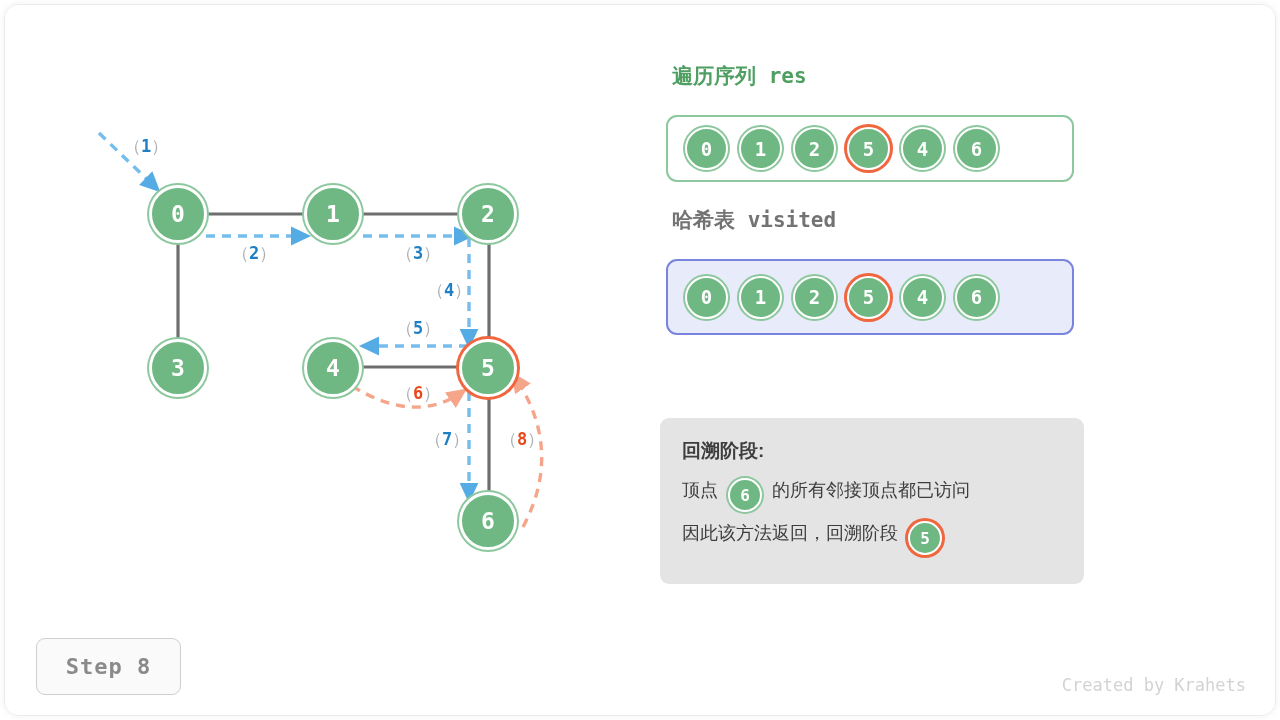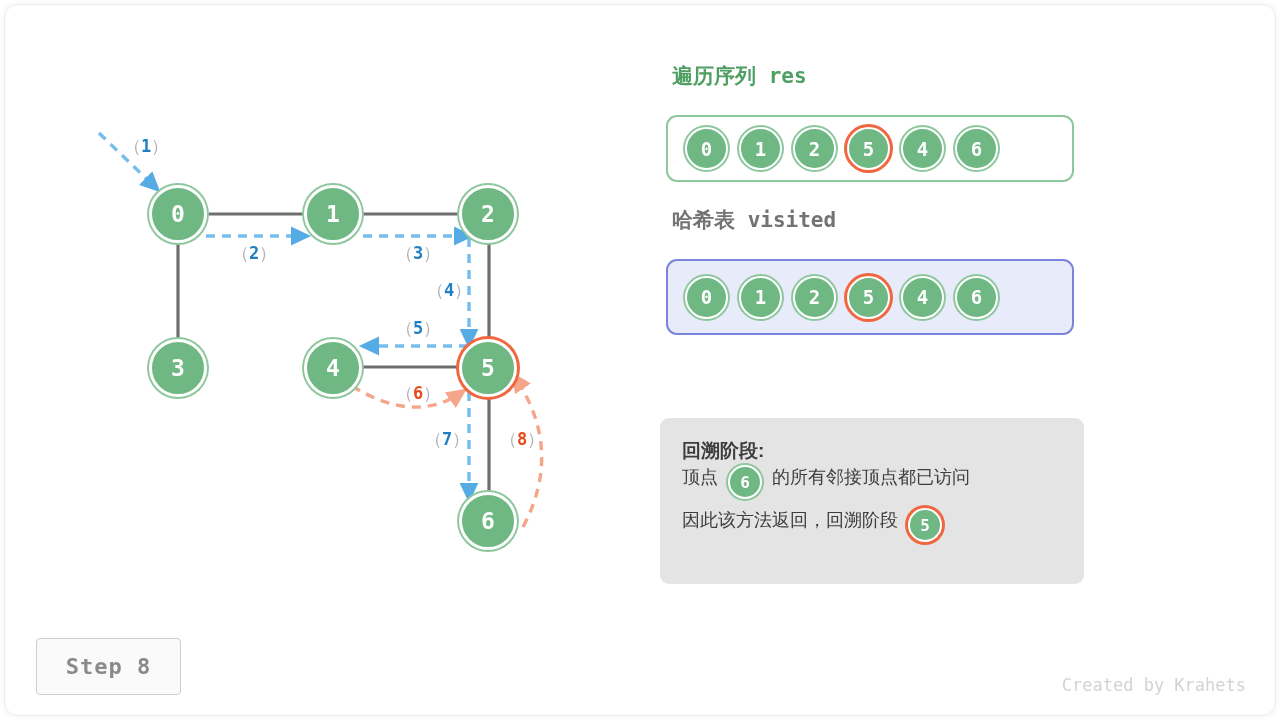--- a/index.html
+++ b/index.html
@@ -78,41 +78,41 @@
   }
   .cell.hl{box-shadow:0 0 0 3px #f0663f;}
 
   
   #info-box{
     position:absolute;left:0px;top:418px;width:424px;height:166px;
     background:#e4e4e4;border-radius:9px;box-sizing:border-box;
     padding:20px 22px 0 22px;
   }
   #info-head{
-    font-size:19px;font-weight:700;color:#3d3d3d;margin-bottom:1px;
+    font-size:19px;font-weight:700;color:#3d3d3d;margin-bottom:14px;
     font-family:"Liberation Sans","DejaVu Sans",sans-serif;
   }
   .info-line{
     display:flex;align-items:flex-start;font-size:18px;color:#3d3d3d;
     margin-bottom:9px;white-space:nowrap;
   }
   .ichip{
     width:34px;height:34px;border-radius:50%;background:#6fb883;
     border:2px solid #ffffff;box-shadow:0 0 0 2px #8cc79d;
     display:inline-flex;align-items:center;justify-content:center;
     color:#ffffff;font-family:"DejaVu Sans Mono","Liberation Mono",monospace;
     font-size:16px;font-weight:700;box-sizing:border-box;margin:0 10px;
     flex:0 0 auto;
   }
   .ichip.hl{box-shadow:0 0 0 3px #f0663f;}
 
   
   #step-badge{
     position:absolute;left:36px;top:638px;width:145px;height:57px;
-    border:1px solid #cfcfcf;border-radius:4px;background:#fafafa;
+    border:1px solid #cfcfcf;border-radius:9px;background:#fafafa;
     display:flex;align-items:center;justify-content:center;
     font-family:"DejaVu Sans Mono","Liberation Mono",monospace;
     font-size:22px;font-weight:700;color:#8a8a8a;letter-spacing:1px;
     box-sizing:border-box;user-select:none;
   }
   #credit{
     position:absolute;right:34px;top:675px;
     font-family:"DejaVu Sans Mono","Liberation Mono",monospace;
     font-size:17px;color:#d3d3d3;user-select:none;
   }

